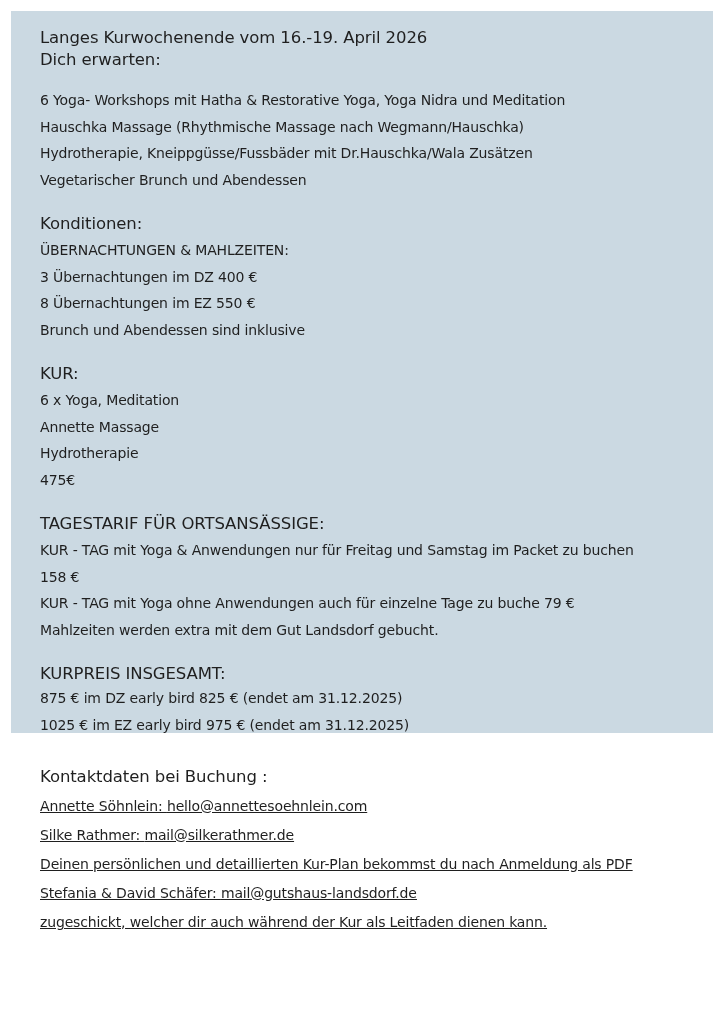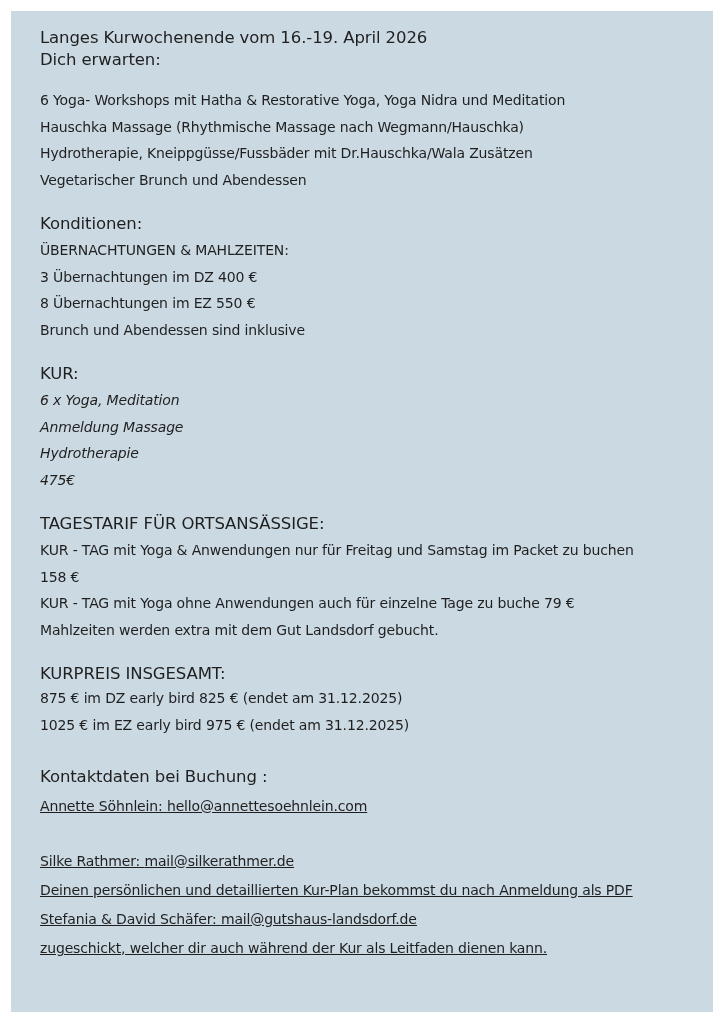--- a/index.html
+++ b/index.html
@@ -2,21 +2,21 @@
 <html><head>
 <meta charset="utf-8">
 <style>
   html, body { margin: 0; padding: 0; }
   body {
     width: 724px; height: 1024px; background: #ffffff;
     font-family: "DejaVu Sans", sans-serif; color: #1f1f1f;
     position: relative; overflow: hidden;
   }
   .panel {
-    position: absolute; left: 11px; top: 11px; width: 702px; height: 1001px;
+    position: absolute; left: 11px; top: 11px; width: 702px; height: 722px;
     background: #cbd9e2;
   }
   .content { position: absolute; left: 29px; top: 16px; right: 10px; }
   .h { font-size: 16.5px; line-height: 22px; margin: 0; font-weight: normal; letter-spacing: -0.1px; }
   .t { font-size: 14px; line-height: 26.5px; margin: 0; letter-spacing: -0.15px; white-space: nowrap; }
   .gap { height: 20px; }
   .link { text-decoration: underline; color: #1f1f1f; }
 </style>
 </head>
 <body>
@@ -37,23 +37,23 @@
     <p class="h">Konditionen:</p>
     <div style="margin-top:2px;">
       <p class="t">ÜBERNACHTUNGEN &amp; MAHLZEITEN:</p>
       <p class="t">3 Übernachtungen im DZ 400 €</p>
       <p class="t">8 Übernachtungen im EZ 550 €</p>
       <p class="t">Brunch und Abendessen sind inklusive</p>
     </div>
 
     <div class="gap"></div>
     <p class="h">KUR:</p>
-    <div style="margin-top:2px;font-style:italic;">
+    <div style="margin-top:2px;">
       <p class="t">6 x Yoga, Meditation</p>
-      <p class="t">Anmeldung Massage</p>
+      <p class="t">Annette Massage</p>
       <p class="t">Hydrotherapie</p>
       <p class="t">475€</p>
     </div>
 
     <div class="gap"></div>
     <p class="h">TAGESTARIF FÜR ORTSANSÄSSIGE:</p>
     <div style="margin-top:2px;">
       <p class="t">KUR - TAG mit Yoga &amp; Anwendungen nur für Freitag und Samstag im Packet zu buchen</p>
       <p class="t">158 €</p>
       <p class="t">KUR - TAG mit Yoga ohne Anwendungen auch für einzelne Tage zu buche 79 €</p>
@@ -66,21 +66,21 @@
       <p class="t">875 € im DZ early bird 825 € (endet am 31.12.2025)</p>
       <p class="t">1025 € im EZ early bird 975 € (endet am 31.12.2025)</p>
     </div>
 
     <div class="gap" style="height:28px;"></div>
     <p class="h">Kontaktdaten bei Buchung :</p>
     <div style="margin-top:4px;text-decoration:underline;">
       <p class="t" style="line-height:29px;">
         <span>Annette Söhnlein: </span><span>hello@annettesoehnlein.com</span>
       </p>
-      <p class="t" style="line-height:29px;margin-top:26px;">
+      <p class="t" style="line-height:29px;">
         <span>Silke Rathmer: </span><span>mail@silkerathmer.de</span>
       </p>
       <p class="t" style="line-height:29px;">Deinen persönlichen und detaillierten Kur-Plan bekommst du nach Anmeldung als PDF</p>
       <p class="t" style="line-height:29px;">
         <span>Stefania &amp; David Schäfer: </span><a class="link">mail@gutshaus-landsdorf.de</a>
       </p>
       <p class="t" style="line-height:29px;">zugeschickt, welcher dir auch während der Kur als Leitfaden dienen kann.</p>
     </div>
 
   </div>

